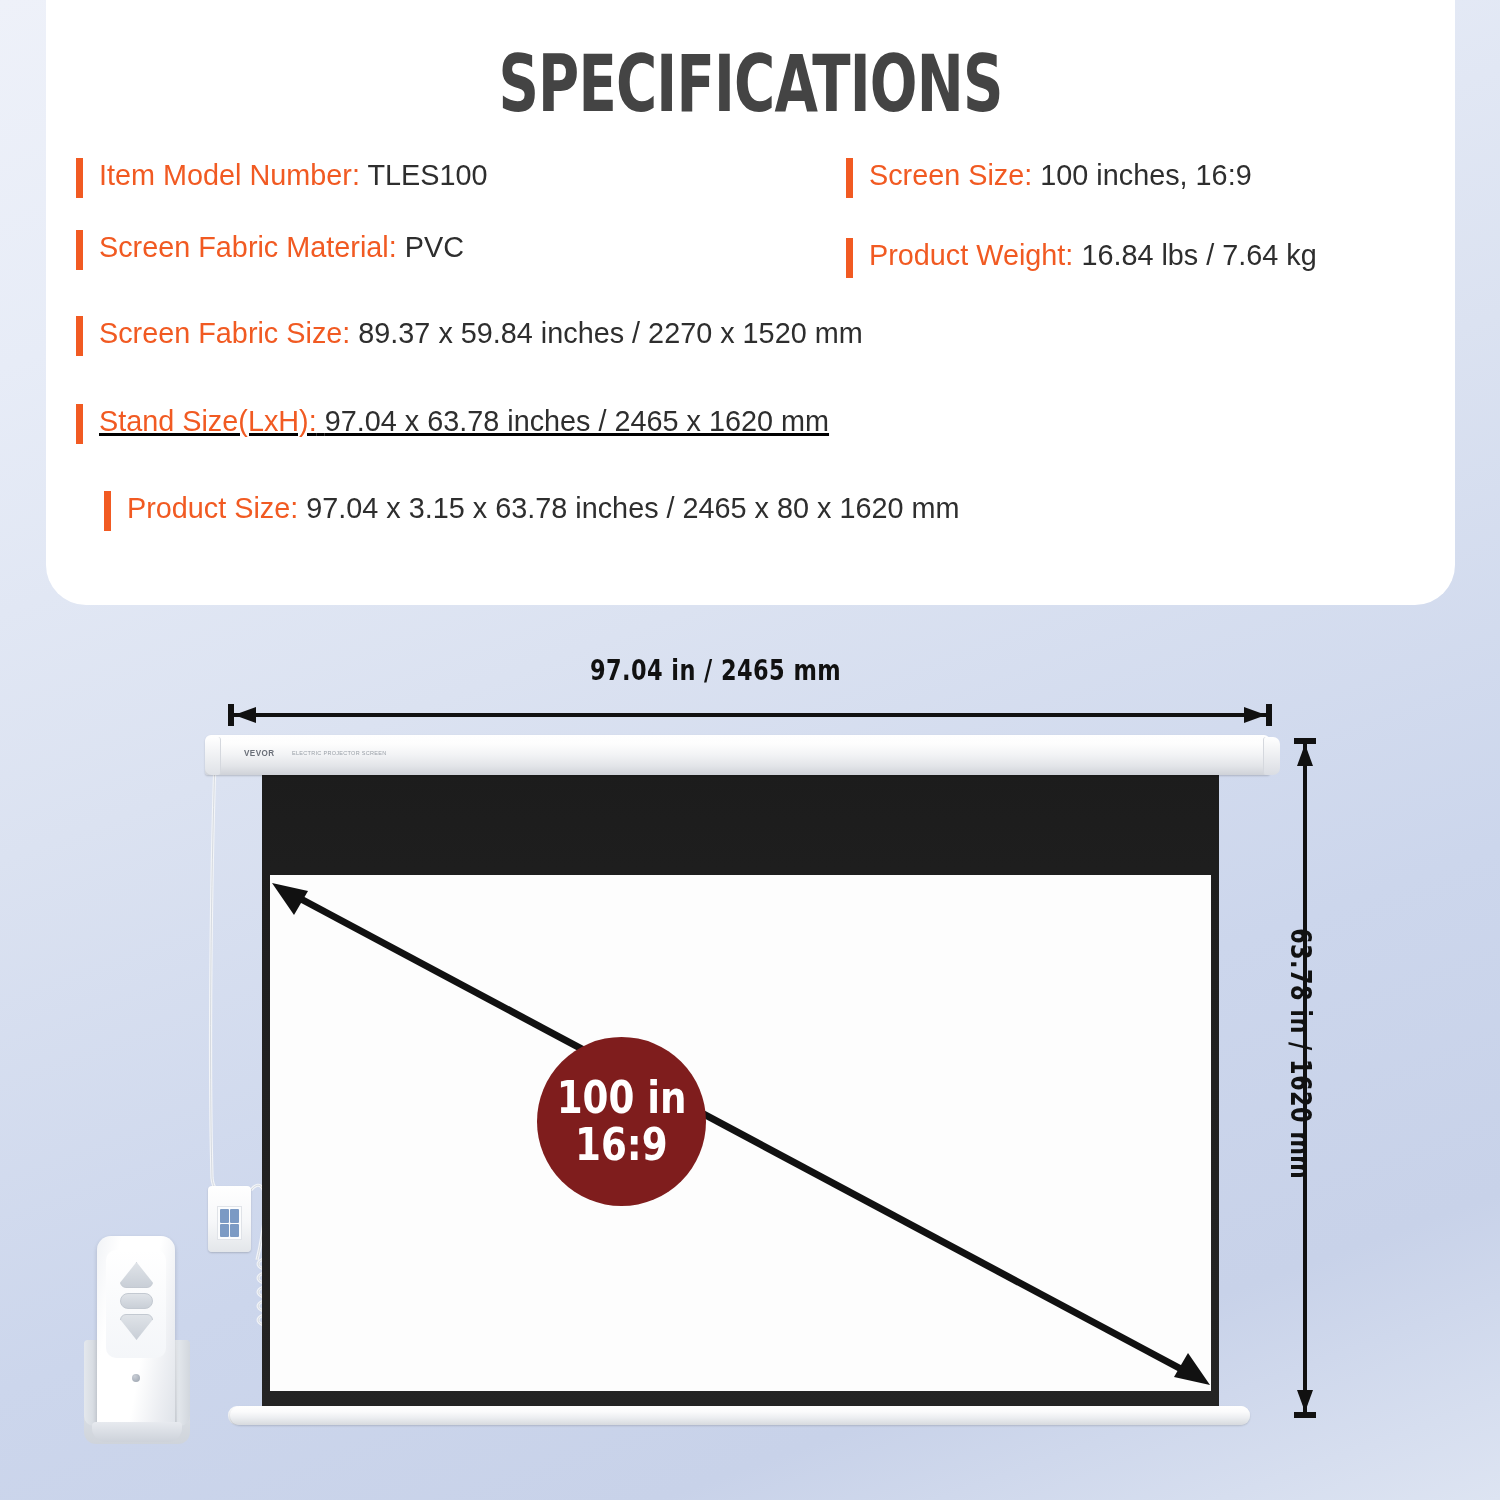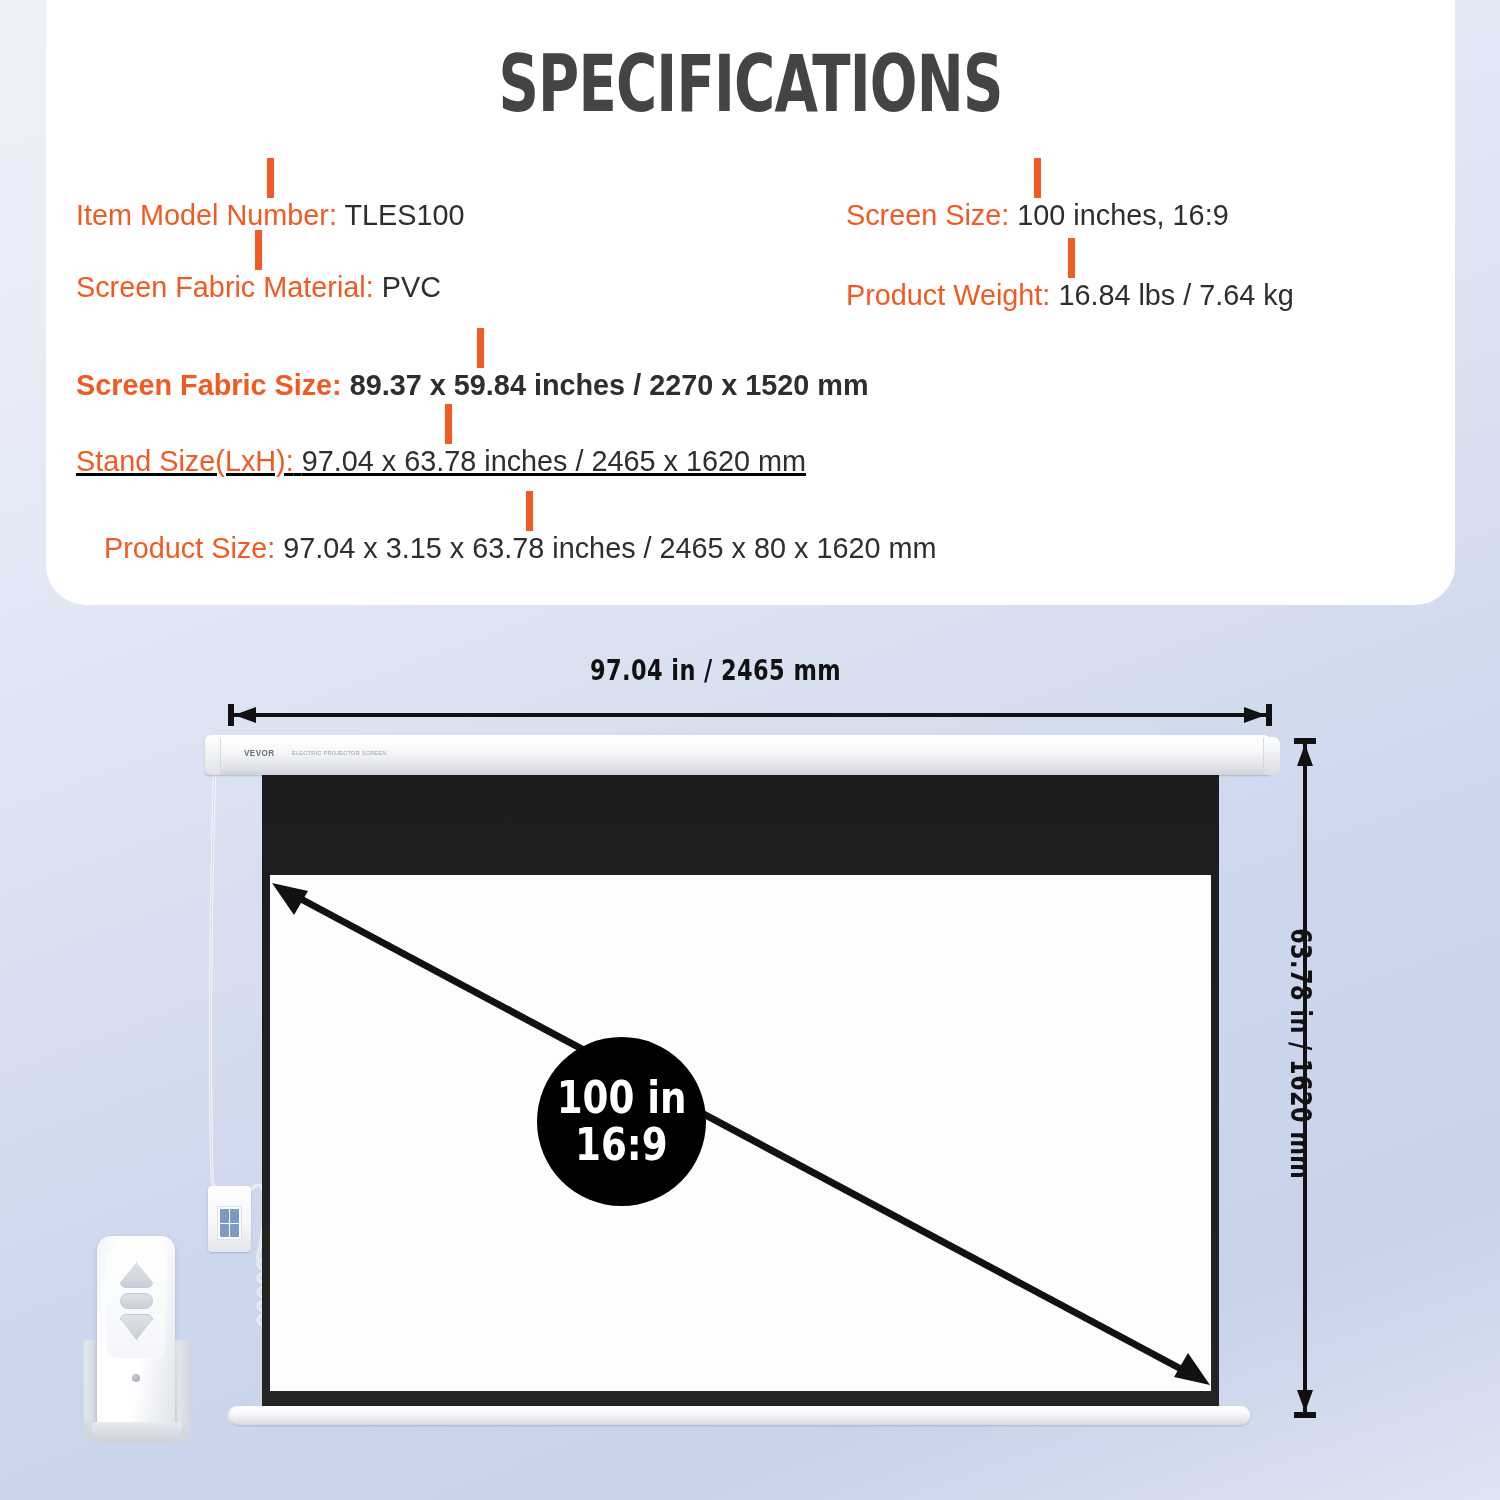--- a/index.html
+++ b/index.html
@@ -55,22 +55,20 @@
   .spec-rows {
     position: absolute;
     top: 188px;
     left: 0;
     width: 1409px;
   }
 
   .spec-row {
     position: absolute;
     display: flex;
-    align-items: center;
-    flex-direction: column;
   }
 
   .spec-bar {
     width: 7px;
     height: 40px;
     background: #F15A22;
     flex: 0 0 auto;
     margin-right: 16px;
   }
 
@@ -88,21 +86,21 @@
 
   .spec-value {
     color: #2e2e2e;
   }
 
   
   .r-0 { left: 30px;  top: 0px;   }
   .r-1 { left: 800px; top: 0px;   }
   .r-2 { left: 30px;  top: 72px;  }
   .r-3 { left: 800px; top: 80px;  }
-  .r-4 { left: 30px;  top: 170px; font-weight: bold; }
+  .r-4 { left: 30px;  top: 158px; }
   .r-5 { left: 30px;  top: 246px; text-decoration: underline; }
   .r-6 { left: 30px;  top: 333px; margin-left: 28px; }
 
   
   .dim-label {
     position: absolute;
     font-family: "Liberation Sans Narrow", "DejaVu Sans Condensed", "Liberation Sans", sans-serif;
     font-weight: bold;
     font-size: 29px;
     color: #111111;
@@ -261,21 +259,21 @@
   }
 
   
   #size-badge {
     position: absolute;
     left: 337px;
     top: 302px;
     width: 169px;
     height: 169px;
     border-radius: 50%;
-    background: #000000;
+    background: #7f1d1d;
     display: flex;
     flex-direction: column;
     align-items: center;
     justify-content: center;
     color: #ffffff;
     font-family: "Liberation Sans Narrow", "DejaVu Sans Condensed", "Liberation Sans", sans-serif;
     font-weight: bold;
     line-height: 1.04;
   }
   #badge-line1 { font-size: 45px; letter-spacing: 0px; transform: scaleX(0.92); }

